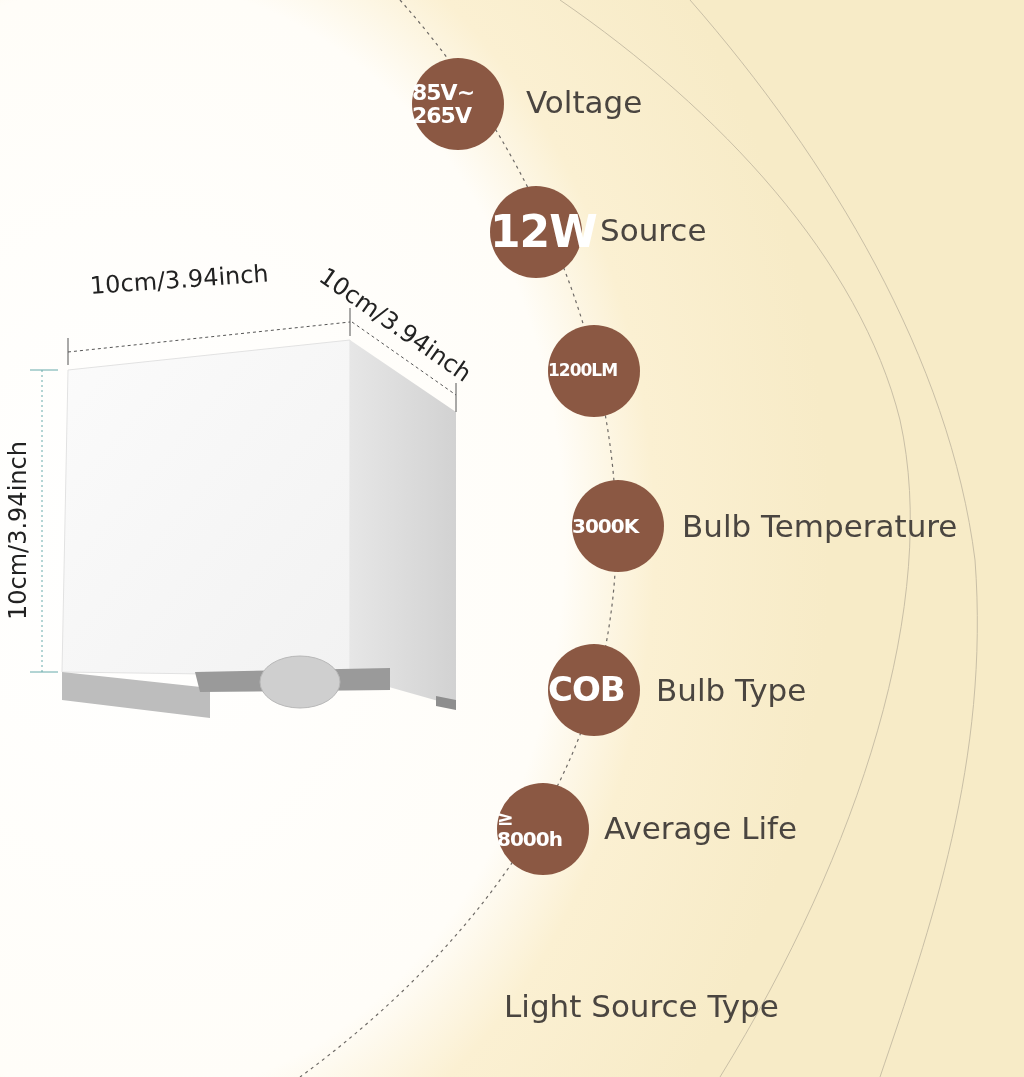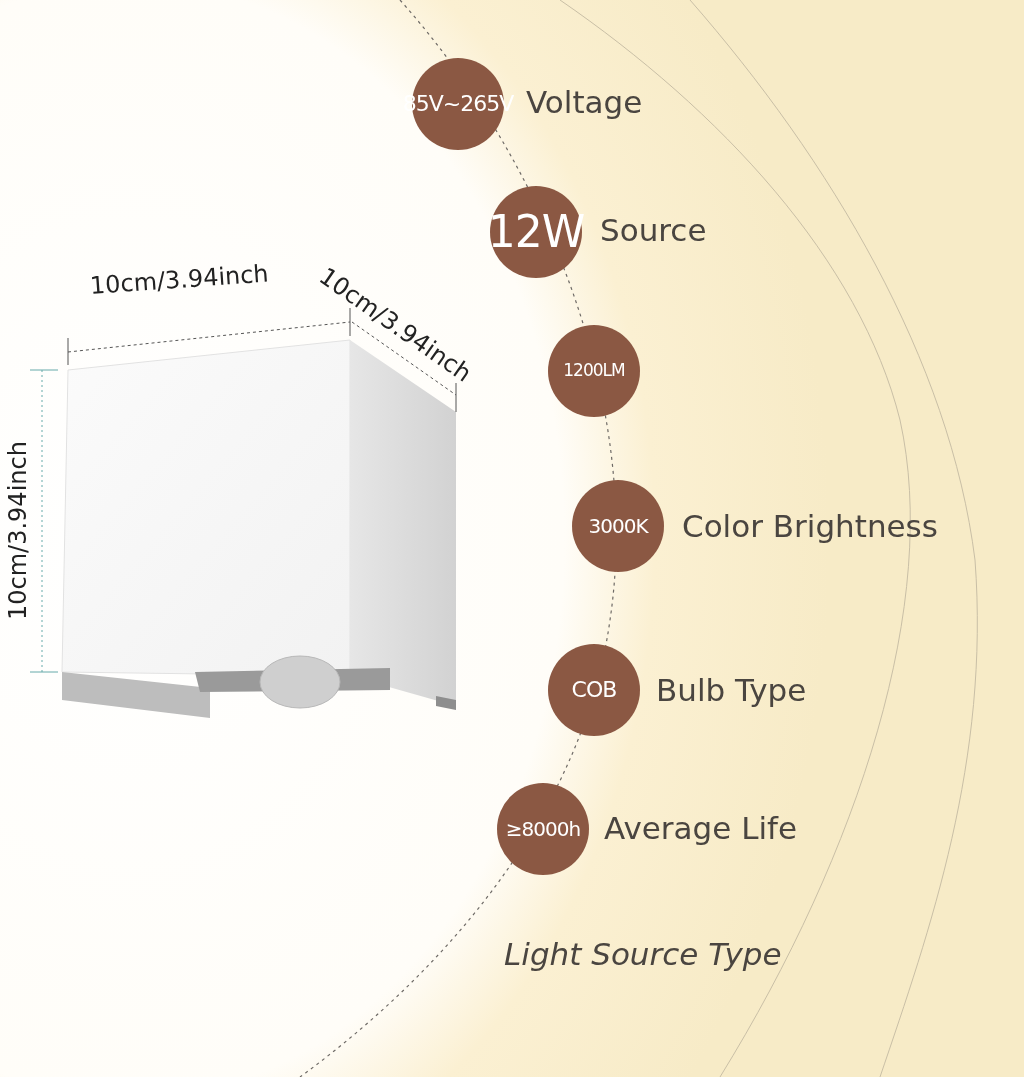--- a/index.html
+++ b/index.html
@@ -1,22 +1,22 @@
 <!DOCTYPE html>
 <html><head>
 <meta charset="utf-8">
 <style>
   html, body { margin:0; padding:0; }
   body { width:1024px; height:1077px; overflow:hidden; position:relative; background:#fdf3d6; font-family:"DejaVu Sans", sans-serif; }
   #stage { position:absolute; left:0; top:0; width:1024px; height:1077px; overflow:hidden;
     background: radial-gradient(ellipse 700px 900px at 130px 540px, #ffffff 0%, #fffdf8 62%, #fbf0d2 75%, #f7ebc7 100%); }
   svg.bg { position:absolute; left:0; top:0; }
   .badge { position:absolute; width:92px; height:92px; border-radius:50%; background:#8b5843;
-    color:#ffffff; display:flex; flex-direction:row; align-items:center; justify-content:center;
-    font-family:"DejaVu Sans", sans-serif; font-weight:normal; text-align:center; line-height:1.05; letter-spacing:-1px; }
+    color:#ffffff; display:flex; flex-direction:column; align-items:flex-start; justify-content:center;
+    font-family:"DejaVu Sans", sans-serif; font-weight:bold; text-align:center; line-height:1.05; letter-spacing:-1px; }
   .lbl { position:absolute; color:#4a4540; font-family:"DejaVu Sans", sans-serif; font-size:31px; white-space:nowrap; letter-spacing:0px; }
   .dim { position:absolute; color:#222; font-family:"DejaVu Sans", sans-serif; font-size:24px; white-space:nowrap; }
 </style>
 </head>
 <body>
 
 <div id="stage">
 
   <svg class="bg" width="1024" height="1077" viewBox="0 0 1024 1077">
     <path d="M 400 0 C 560 180, 640 420, 610 620 C 585 800, 460 960, 300 1077" fill="none" stroke="#6e6a66" stroke-width="1.2" stroke-dasharray="3,4"></path>
@@ -71,28 +71,28 @@
   </div>
   <div class="lbl" style="left:600px; top:212px;">Source</div>
 
   <div class="badge" style="left:548px; top:325px; font-size:17px;">
     <span>1200LM</span>
   </div>
 
   <div class="badge" style="left:572px; top:480px; font-size:20px;">
     <span>3000K</span>
   </div>
-  <div class="lbl" style="left:682px; top:508px;">Color Brightness</div>
+  <div class="lbl" style="left:682px; top:508px;">Bulb Temperature</div>
 
-  <div class="badge" style="left:548px; top:644px; font-size:22px;">
+  <div class="badge" style="left:548px; top:644px; font-size:34px;">
     <span>COB</span>
   </div>
   <div class="lbl" style="left:656px; top:672px;">Bulb Type</div>
 
   <div class="badge" style="left:497px; top:783px; font-size:20px;">
     <span>≥</span>
     <span>8000h</span>
   </div>
   <div class="lbl" style="left:604px; top:810px;">Average Life</div>
 
-  <div class="lbl" style="left:504px; top:936px;font-style:italic;">Light Source Type</div>
+  <div class="lbl" style="left:504px; top:988px;">Light Source Type</div>
 
 </div>
 
 </body></html>

